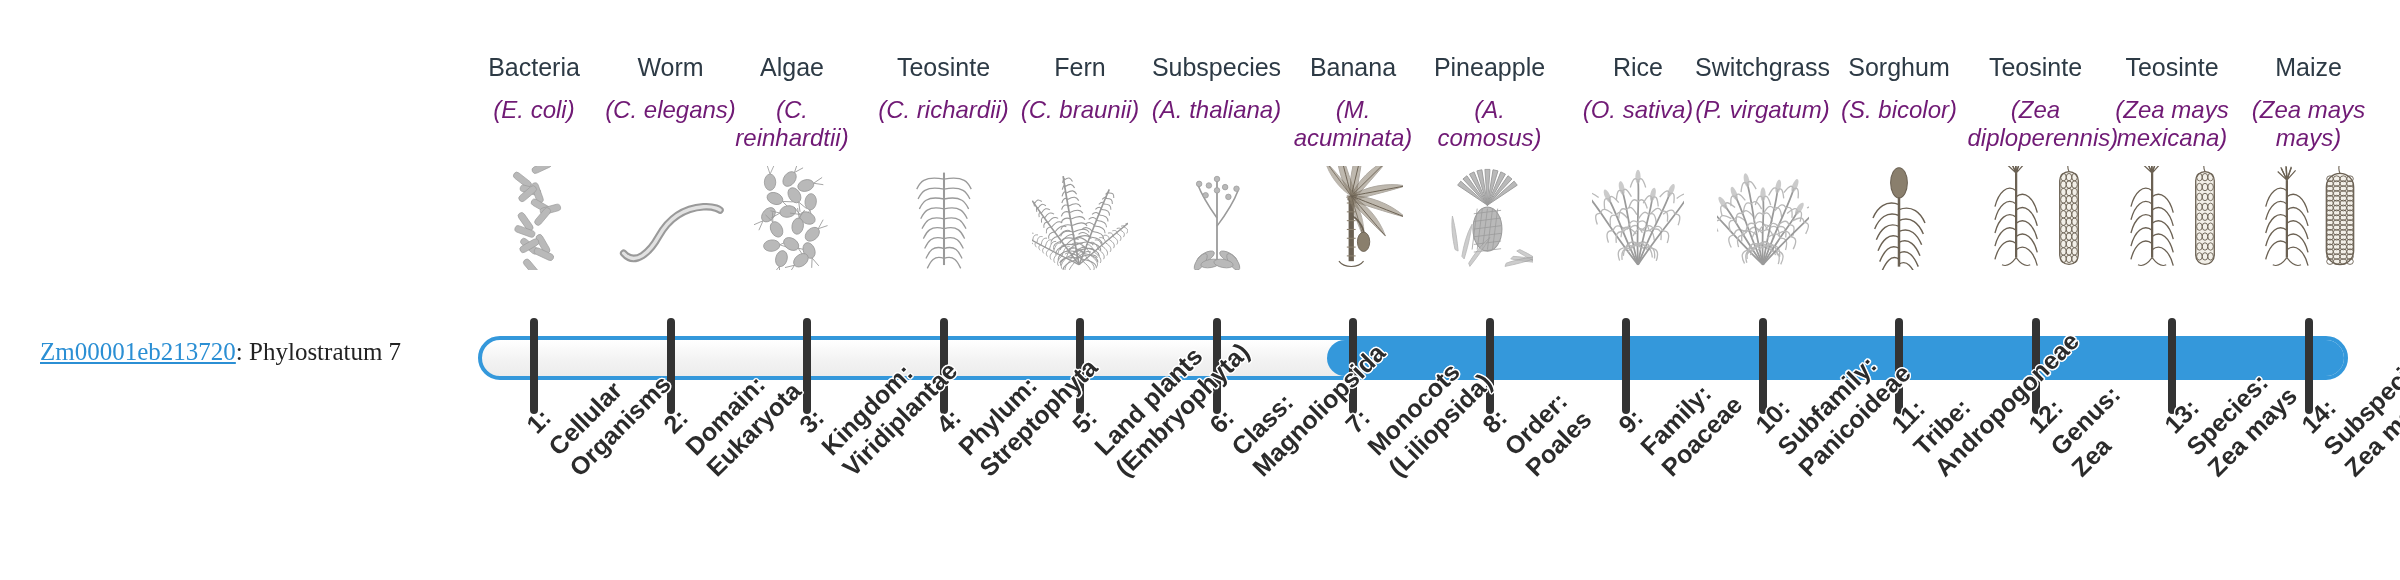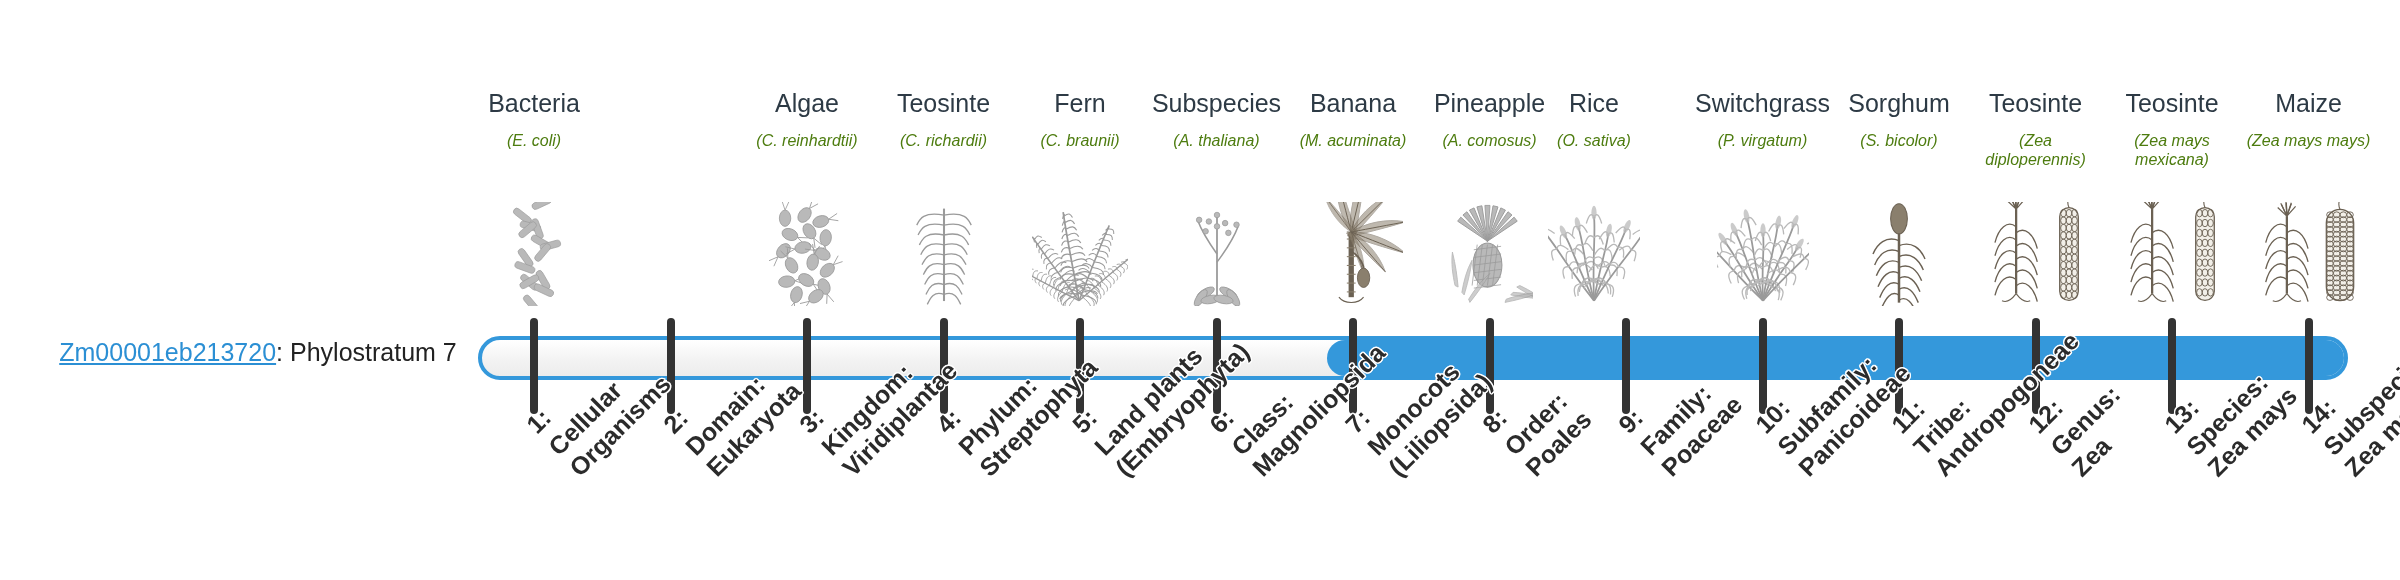--- a/index.html
+++ b/index.html
@@ -7,53 +7,54 @@
     width: 2400px; height: 580px;
     background: #ffffff;
     font-family: "Liberation Sans", sans-serif;
     overflow: hidden;
   }
   #root { position: relative; width: 2400px; height: 580px; }
 
   
   .gene-label {
     position: absolute;
-    left: 48px;
+    left: 40px;
     top: 338px;
     width: 420px;
-    text-align: center;
+    text-align: left;
     font-size: 25px;
     color: #222;
     white-space: nowrap;
+    font-family: Liberation Serif, serif;
   }
   .gene-label .gene-id {
     color: #2b8fd4;
     text-decoration: underline;
     cursor: pointer;
   }
 
   
-  .columns { position: absolute; left: 466px; top: 52px; width: 1900px; height: 262px; margin-top: 36px; }
+  .columns { position: absolute; left: 466px; top: 52px; width: 1900px; height: 262px; }
   .col {
     position: absolute;
     top: 0;
     width: 136px;
     text-align: center;
   }
   .common-name {
     font-size: 25px;
     color: #2d3a45;
     line-height: 1.2;
     white-space: nowrap;
   }
   .sci-name {
     margin-top: 14px;
-    font-size: 16px;
+    font-size: 24px;
     font-style: italic;
-    color: #4d7c0f;
+    color: #701a75;
     line-height: 1.18;
   }
   .art {
     position: absolute;
     top: 108px;
     left: 0;
     width: 136px;
     height: 110px;
     display: flex;
     align-items: flex-end;
@@ -168,21 +169,31 @@
             </g>
             <g transform="translate(38,132) rotate(25)">
               <rect x="0" y="0" width="34" height="11" rx="5.5" fill="#b9b9b9" stroke="#9a9a9a" stroke-width="1"></rect>
             </g>
             <g transform="translate(24,150) rotate(50)">
               <rect x="0" y="0" width="34" height="11" rx="5.5" fill="#b9b9b9" stroke="#9a9a9a" stroke-width="1"></rect>
             </g>
           </svg>
         </div>
       </div>
-      <div class="col" style="left: 273px;">
+      <div class="col" style="left: 136.5px;">
+        <div class="common-name">Worm</div>
+        <div class="sci-name">(C. elegans)</div>
+        <div class="art">
+          <svg width="108" height="70" viewBox="0 0 130 80">
+    <path d="M8 62 C22 78 40 60 50 42 C60 24 76 8 104 6 C118 5 124 10 124 10" fill="none" stroke="#9a9a9a" stroke-width="9" stroke-linecap="round"></path>
+    <path d="M8 62 C22 78 40 60 50 42 C60 24 76 8 104 6 C118 5 124 10 124 10" fill="none" stroke="#e2e2e2" stroke-width="4" stroke-linecap="round"></path>
+  </svg>
+        </div>
+      </div>
+      <div class="col" style="left: 258px;">
         <div class="common-name">Algae</div>
         <div class="sci-name">(C. reinhardtii)</div>
         <div class="art">
           <svg width="78" height="104" viewBox="-8 -14 90 128">
             <g transform="translate(10,6) rotate(0)">
       <ellipse cx="0" cy="0" rx="7" ry="10" fill="#b9b9b9" stroke="#9a9a9a" stroke-width="1"></ellipse>
       <path d="M0 -10 L-4 -22 M0 -10 L5 -21" stroke="#9a9a9a" stroke-width="1" fill="none"></path>
             </g>
             <g transform="translate(34,2) rotate(37)">
       <ellipse cx="0" cy="0" rx="7" ry="10" fill="#b9b9b9" stroke="#9a9a9a" stroke-width="1"></ellipse>
@@ -577,21 +588,21 @@
             <g transform="translate(46,52) rotate(100) scale(0.8)">
       <path d="M0 0 C12 -14 34 -26 56 -28 C38 -16 16 -4 0 6 Z" fill="#8a7f6d" opacity="0.55" stroke="#6b6153" stroke-width="1"></path>
       <path d="M0 0 C20 -10 40 -20 56 -28" stroke="#6b6153" stroke-width="1" fill="none"></path>
             </g>
             <path d="M46 74 C56 80 62 90 60 100" stroke="#6b6153" stroke-width="2" fill="none"></path>
       <ellipse cx="60" cy="104" rx="7" ry="11" fill="#8a7f6d" stroke="#6b6153" stroke-width="1"></ellipse>
             <path d="M32 126 C38 134 54 134 60 126" stroke="#6b6153" stroke-width="1.2" fill="none"></path>
           </svg>
         </div>
       </div>
-      <div class="col" style="left: 1060px;">
+      <div class="col" style="left: 1104px;">
         <div class="common-name">Rice</div>
         <div class="sci-name">(O. sativa)</div>
         <div class="art">
           <svg width="92" height="104" viewBox="0 12 92 118">
             <g transform="translate(46,124) rotate(-36)">
       <path d="M0 0 C-2 -48 2 -76.80000000000001 0 -96" stroke="#9a9a9a" stroke-width="2" fill="none"></path>
               <path d="M0 -24 C-6.707999999999999 -28 -11.18 -26 -14.18 -16" stroke="#b9b9b9" stroke-width="1.5" fill="none"></path>
           <path d="M0 -24 C6.707999999999999 -28 11.18 -26 14.18 -16" stroke="#b9b9b9" stroke-width="1.5" fill="none"></path>
               <path d="M0 -48 C-5.616 -52 -9.36 -50 -12.36 -40" stroke="#b9b9b9" stroke-width="1.5" fill="none"></path>
           <path d="M0 -48 C5.616 -52 9.36 -50 12.36 -40" stroke="#b9b9b9" stroke-width="1.5" fill="none"></path>

